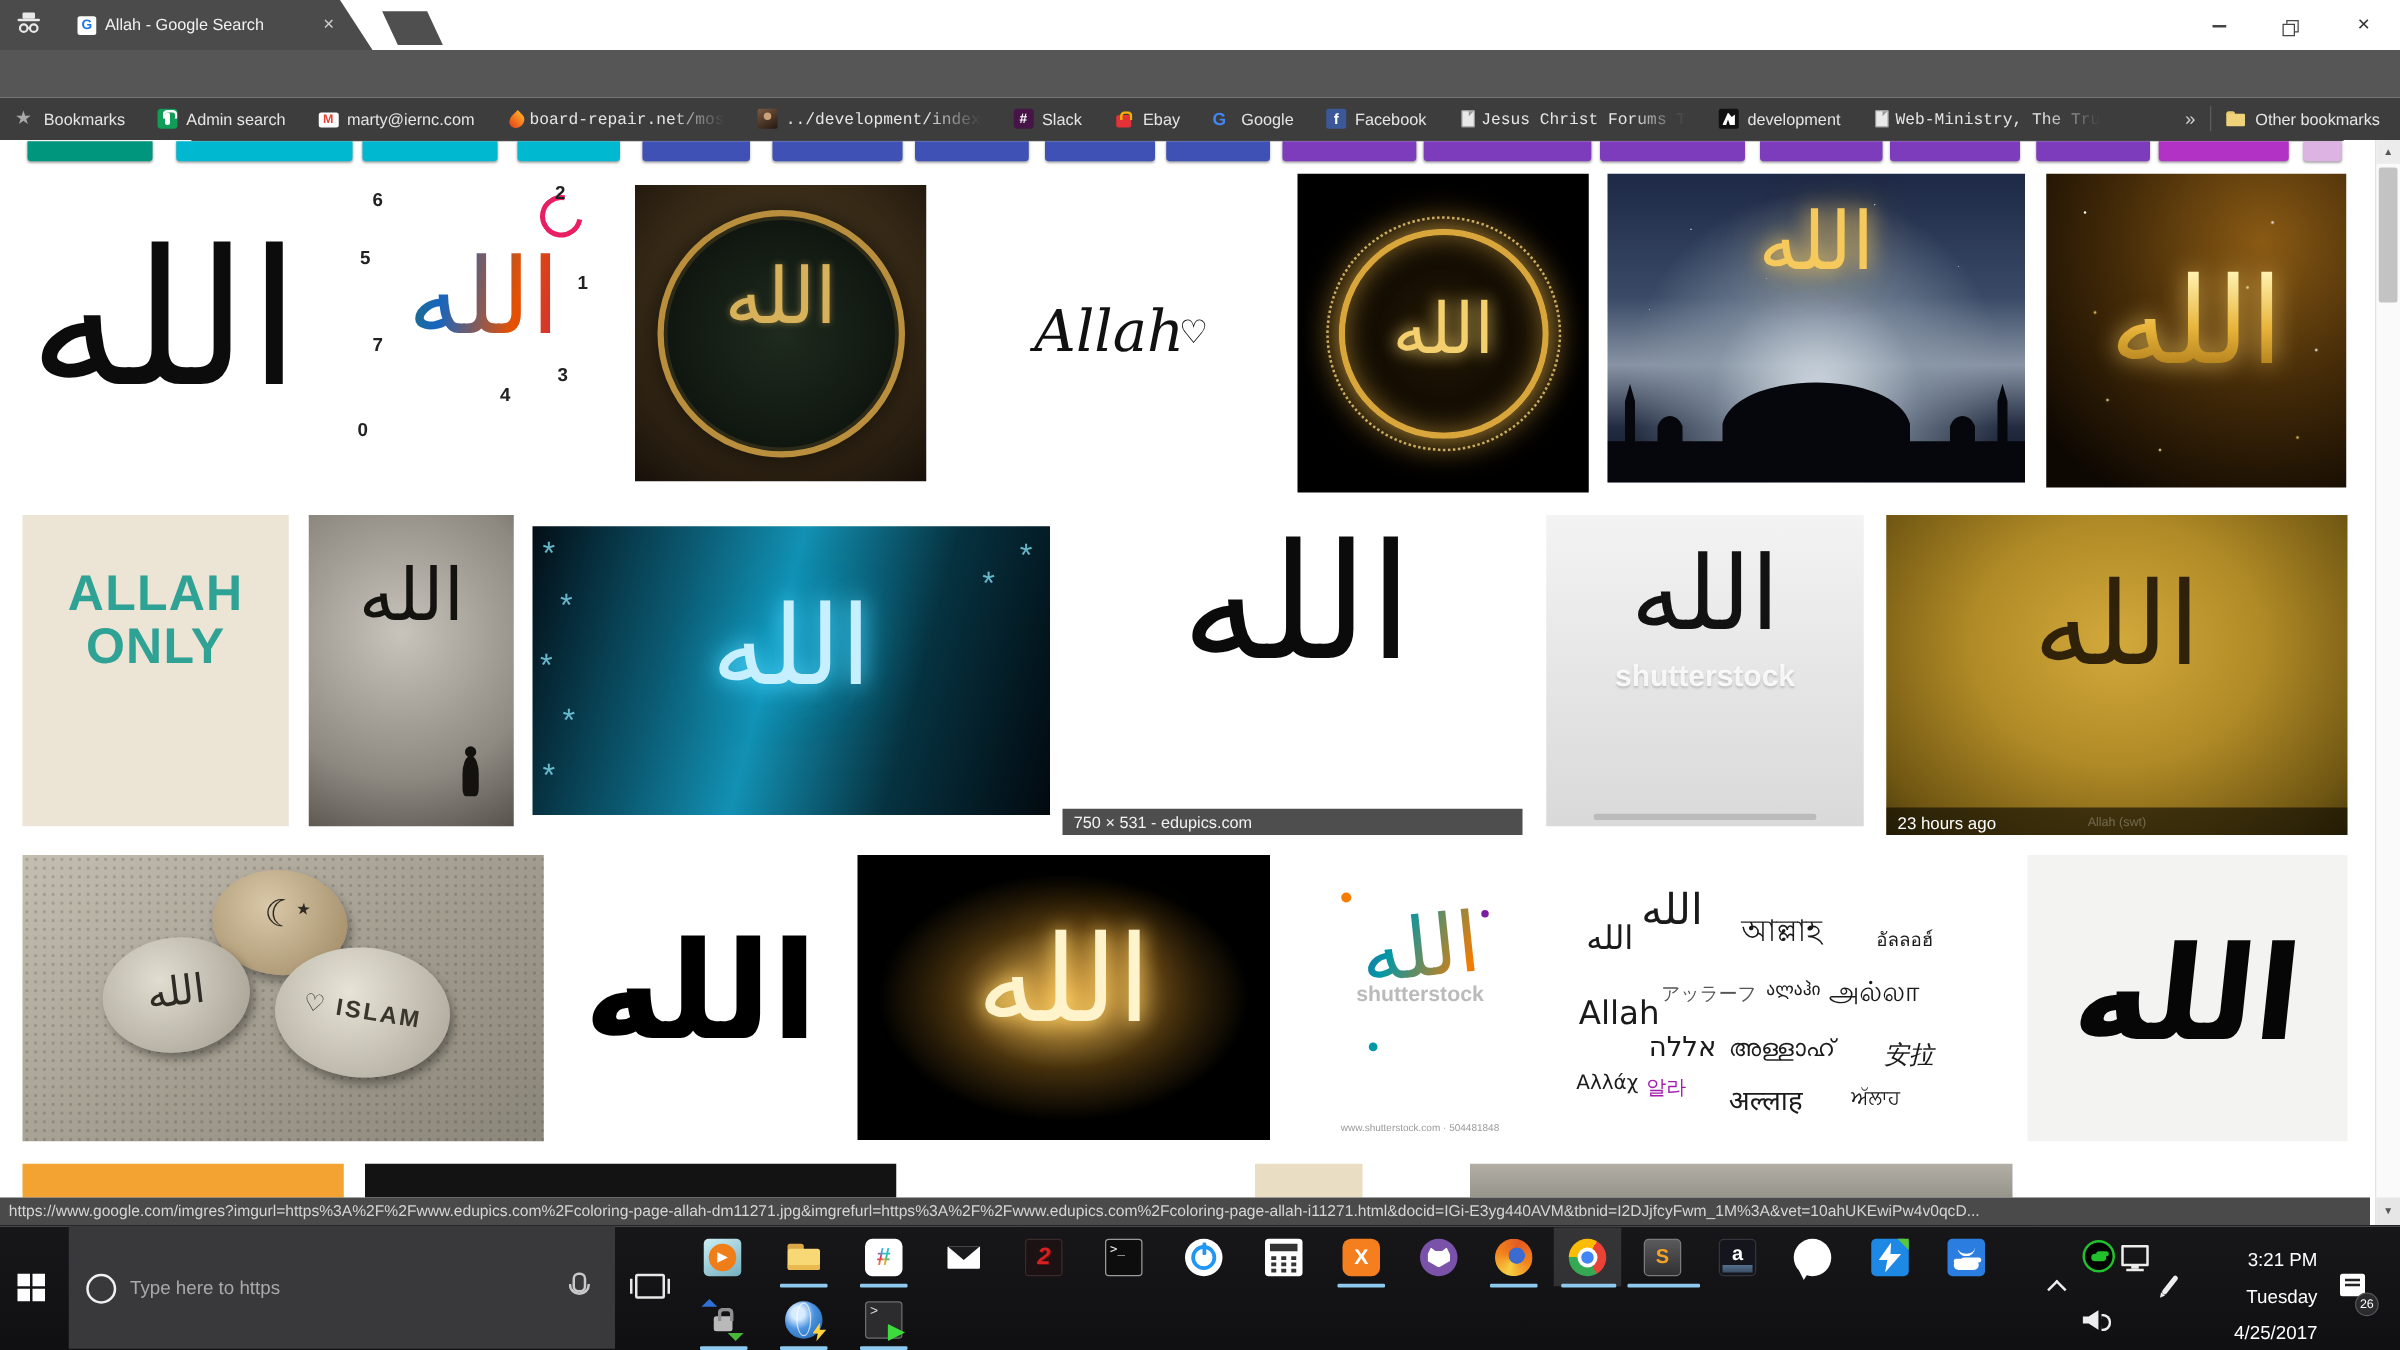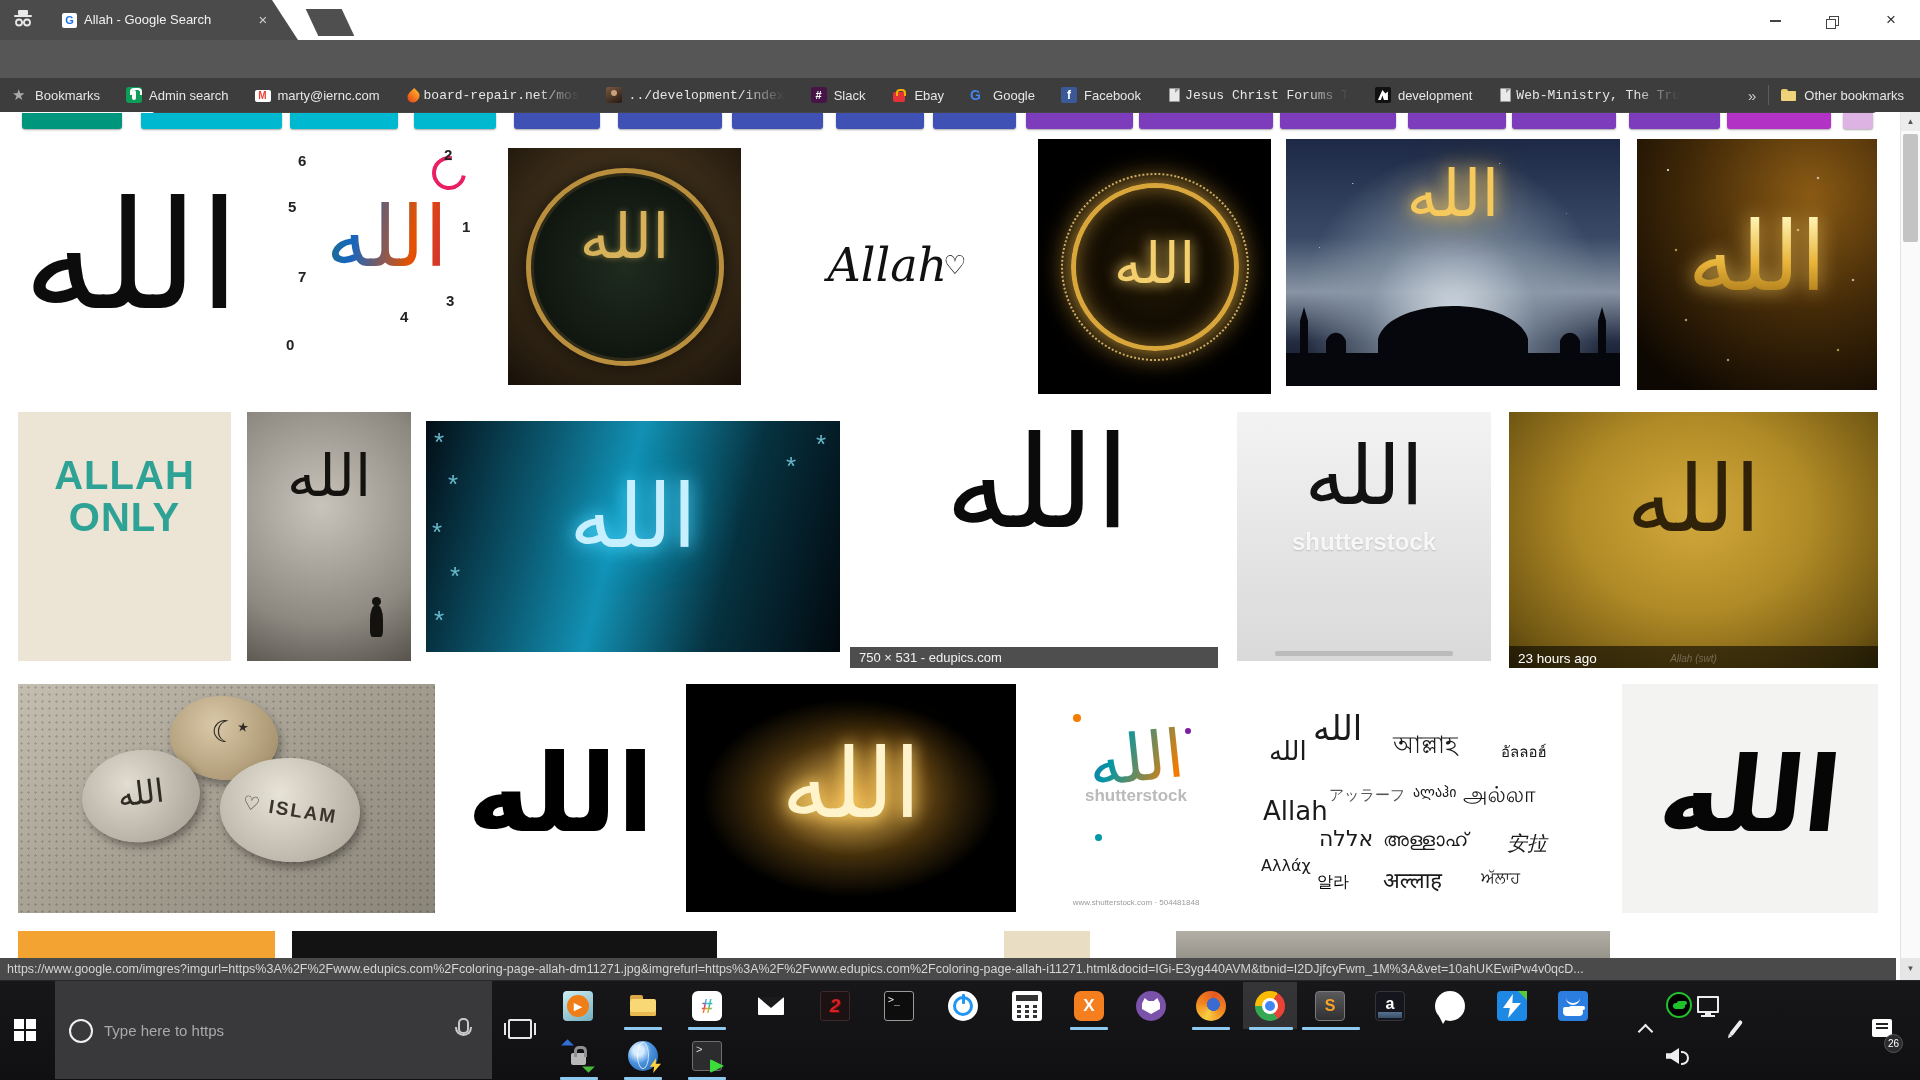--- a/index.html
+++ b/index.html
@@ -172,21 +172,21 @@
   #t-l .arab{position:absolute;left:0;top:16px;width:100%;text-align:center;font-size:82px;color:#121212;}
   #t-l .wm{position:absolute;left:0;top:116px;width:100%;text-align:center;font-size:24px;font-weight:700;
     color:rgba(255,255,255,.85);text-shadow:0 1px 2px rgba(0,0,0,.18);}
   #t-l .blur{position:absolute;left:15%;bottom:5px;width:70%;height:5px;background:rgba(0,0,0,.14);border-radius:2px;}
 
   #t-m{left:1509px;top:412px;width:369px;height:256px;
     background:radial-gradient(ellipse at 50% 40%,#d2a93c 0%,#b08a26 45%,#6e5512 85%,#4a3a0c 100%);}
   #t-m .arab{position:absolute;left:0;top:34px;width:100%;text-align:center;font-size:92px;color:#241806;opacity:.92;}
   #t-m .bar{position:absolute;left:0;bottom:0;width:100%;height:22px;background:rgba(10,8,2,.62);}
   #t-m .age{position:absolute;left:9px;bottom:2px;color:#fff;font-size:13.5px;}
-  #t-m .cap{position:absolute;left:0;bottom:4px;width:100%;text-align:center;color:rgba(255,255,255,.28);font-size:10px;font-style:italic;}
+  #t-m .cap{position:absolute;left:0;bottom:4px;width:100%;text-align:center;color:rgba(255,255,255,.28);font-size:10px;}
 
   #t-n{left:18px;top:684px;width:417px;height:229px;
     background:radial-gradient(rgba(0,0,0,.16) 1px,transparent 1.4px),linear-gradient(145deg,#c4beb1 0%,#a29c8f 55%,#8b867a 100%);
     background-size:7px 7px,100% 100%;}
   .peb{position:absolute;border-radius:50%;box-shadow:3px 5px 8px rgba(0,0,0,.35);}
   #peb1{left:64px;top:66px;width:118px;height:92px;background:radial-gradient(circle at 40% 35%,#e2ddd1,#9f9a8d);transform:rotate(-7deg);}
   #peb1 .arab{position:absolute;left:0;top:24px;width:100%;text-align:center;font-size:32px;color:#2e2a24;}
   #peb2{left:152px;top:12px;width:108px;height:84px;background:radial-gradient(circle at 40% 35%,#d9c8a8,#9c8660);transform:rotate(5deg);}
   #peb2 .moon{position:absolute;left:0;top:18px;width:100%;text-align:center;font-size:30px;color:#2e2a24;}
   #peb2 .st{position:absolute;left:66px;top:22px;font-size:13px;color:#2e2a24;}
@@ -604,21 +604,21 @@
       <span style="left:138px;top:42px;font-size:24px;">আল্লাহ</span>
       <span style="left:246px;top:56px;font-size:15px;">อัลลอฮ์</span>
       <span style="left:74px;top:102px;font-size:15px;color:#555;">アッラーフ</span>
       <span style="left:158px;top:100px;font-size:14px;">ალაჰი</span>
       <span style="left:208px;top:98px;font-size:22px;">அல்லா</span>
       <span style="left:8px;top:112px;font-size:26px;">Allah</span>
       <span style="left:64px;top:142px;font-size:22px;">אללה</span>
       <span style="left:128px;top:144px;font-size:19px;">അള്ളാഹ്</span>
       <span style="left:252px;top:146px;font-size:20px;font-style:italic;">安拉</span>
       <span style="left:6px;top:172px;font-size:16px;">Αλλάχ</span>
-      <span style="left:62px;top:188px;font-size:16px;color:#000000;">알라</span>
+      <span style="left:62px;top:176px;font-size:16px;color:#a21caf;">알라</span>
       <span style="left:128px;top:180px;font-size:22px;">अल्लाह</span>
       <span style="left:226px;top:184px;font-size:16px;">ਅੱਲਾਹ</span>
     </div>
 
     <div id="t-s" class="tile">
       <div class="cwrap">
           <span class="arab">الله</span>
         </div>
     </div>
 
@@ -684,16 +684,21 @@
   <span class="tund" style="left:1302px;width:58px;"></span>
   <span class="tund r2u" style="left:560px;width:38px;"></span>
   <span class="tund r2u" style="left:624px;width:38px;"></span>
   <span class="tund r2u" style="left:688px;width:38px;"></span>
 
   <span id="chev" class="abs"></span>
   <span id="tr-cloud" class="abs"></span>
   <span id="tr-net" class="abs"></span>
   <span id="tr-spk" class="abs"></span>
   <span id="tr-pen" class="abs"></span>
+  <div id="clock" class="abs">
+    <div>3:21 PM</div>
+    <div>Tuesday</div>
+    <div>4/25/2017</div>
+  </div>
   <span id="tr-ac" class="abs"></span>
   <span id="tr-badge" class="abs">26</span>
 
 </div>
 
 </body></html>

